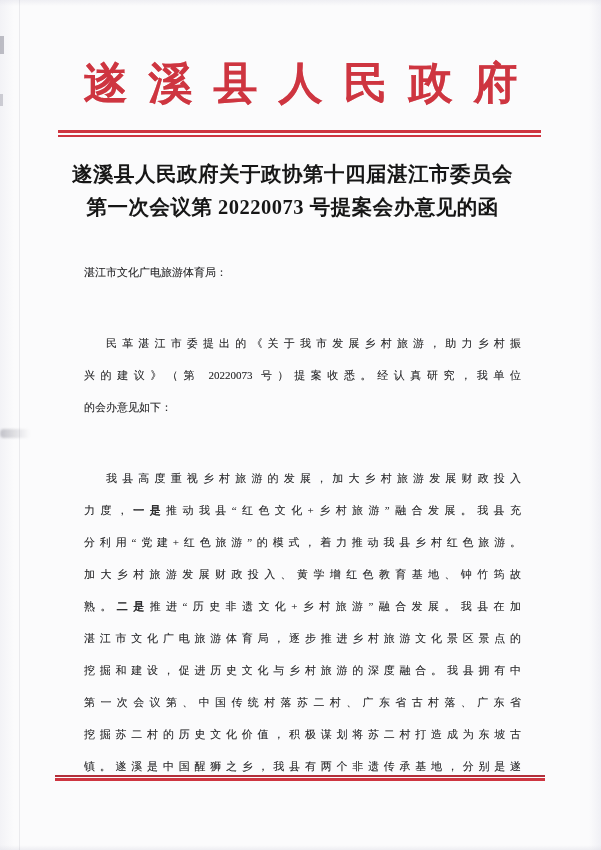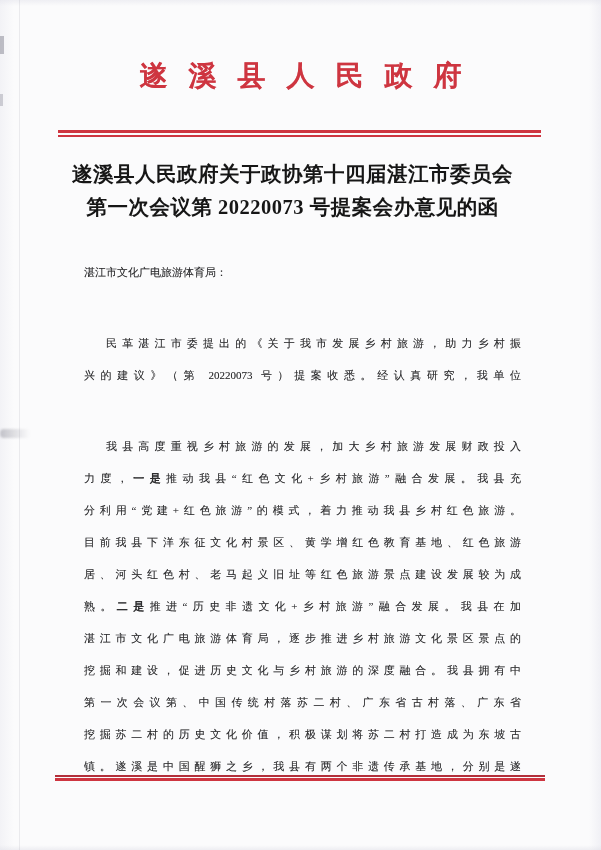--- a/index.html
+++ b/index.html
@@ -27,21 +27,21 @@
   
   .scan-vline{position:absolute;left:19px;top:0;width:1px;height:850px;background:rgba(150,150,162,.16);}
   .scan-smudge{position:absolute;left:0;top:429px;width:30px;height:9px;border-radius:4px;
     background:linear-gradient(to right, rgba(120,120,132,.40), rgba(120,120,132,0));filter:blur(1px);}
   .scan-tick-1{position:absolute;left:0;top:36px;width:4px;height:18px;background:rgba(120,120,132,.45);filter:blur(.5px);}
   .scan-tick-2{position:absolute;left:0;top:94px;width:3px;height:12px;background:rgba(130,130,142,.35);filter:blur(.5px);}
 
   .letterhead{
     position:absolute;left:0;right:0;top:62px;
     text-align:center;white-space:nowrap;
-    font-size:28px;font-weight:bold;line-height:1;
+    font-size:44px;font-weight:bold;line-height:1;
     color:var(--accent);
     letter-spacing:21px;text-indent:21px;
     text-shadow:0 0 .6px rgba(206,53,64,.55);
   }
   .rule{position:absolute;box-sizing:content-box;}
   .rule-header{
     left:58px;top:130px;width:483px;height:2px;
     border-top:3px solid var(--accent);
     border-bottom:2px solid var(--accent);
     background:transparent;
@@ -86,26 +86,26 @@
   <div class="doc-title">
     <div class="title-line">遂溪县人民政府关于政协第十四届湛江市委员会</div>
     <div class="title-line">第一次会议第 20220073 号提案会办意见的函</div>
   </div>
 
   <div class="doc-body">
     <div class="body-line short">湛江市文化广电旅游体育局：</div>
 
     <div class="body-line indent">民革湛江市委提出的《关于我市发展乡村旅游，助力乡村振</div>
     <div class="body-line">兴的建议》（第 20220073 号）提案收悉。经认真研究，我单位</div>
+    <div class="body-line short">的会办意见如下：</div>
 
     <div class="body-line indent">我县高度重视乡村旅游的发展，加大乡村旅游发展财政投入</div>
     <div class="body-line">力度，<b>一是</b>推动我县“红色文化+乡村旅游”融合发展。我县充</div>
     <div class="body-line">分利用“党建+红色旅游”的模式，着力推动我县乡村红色旅游。</div>
-    <div class="body-line">目前我县下洋东征文化村景区、黄学增红色教育基地、红色旅游</div>
-    <div class="body-line">居、河头红色村、老马起义旧址等红色旅游景点建设发展较为成</div>
+    <div class="body-line">加大乡村旅游发展财政投入、黄学增红色教育基地、钟竹筠故</div>
     <div class="body-line">熟。<b>二是</b>推进“历史非遗文化+乡村旅游”融合发展。我县在加</div>
     <div class="body-line">湛江市文化广电旅游体育局，逐步推进乡村旅游文化景区景点的</div>
     <div class="body-line">挖掘和建设，促进历史文化与乡村旅游的深度融合。我县拥有中</div>
     <div class="body-line">第一次会议第、中国传统村落苏二村、广东省古村落、广东省</div>
     <div class="body-line">挖掘苏二村的历史文化价值，积极谋划将苏二村打造成为东坡古</div>
     <div class="body-line">镇。遂溪是中国醒狮之乡，我县有两个非遗传承基地，分别是遂</div>
   </div>
 
   <div class="rule rule-footer"></div>
 

